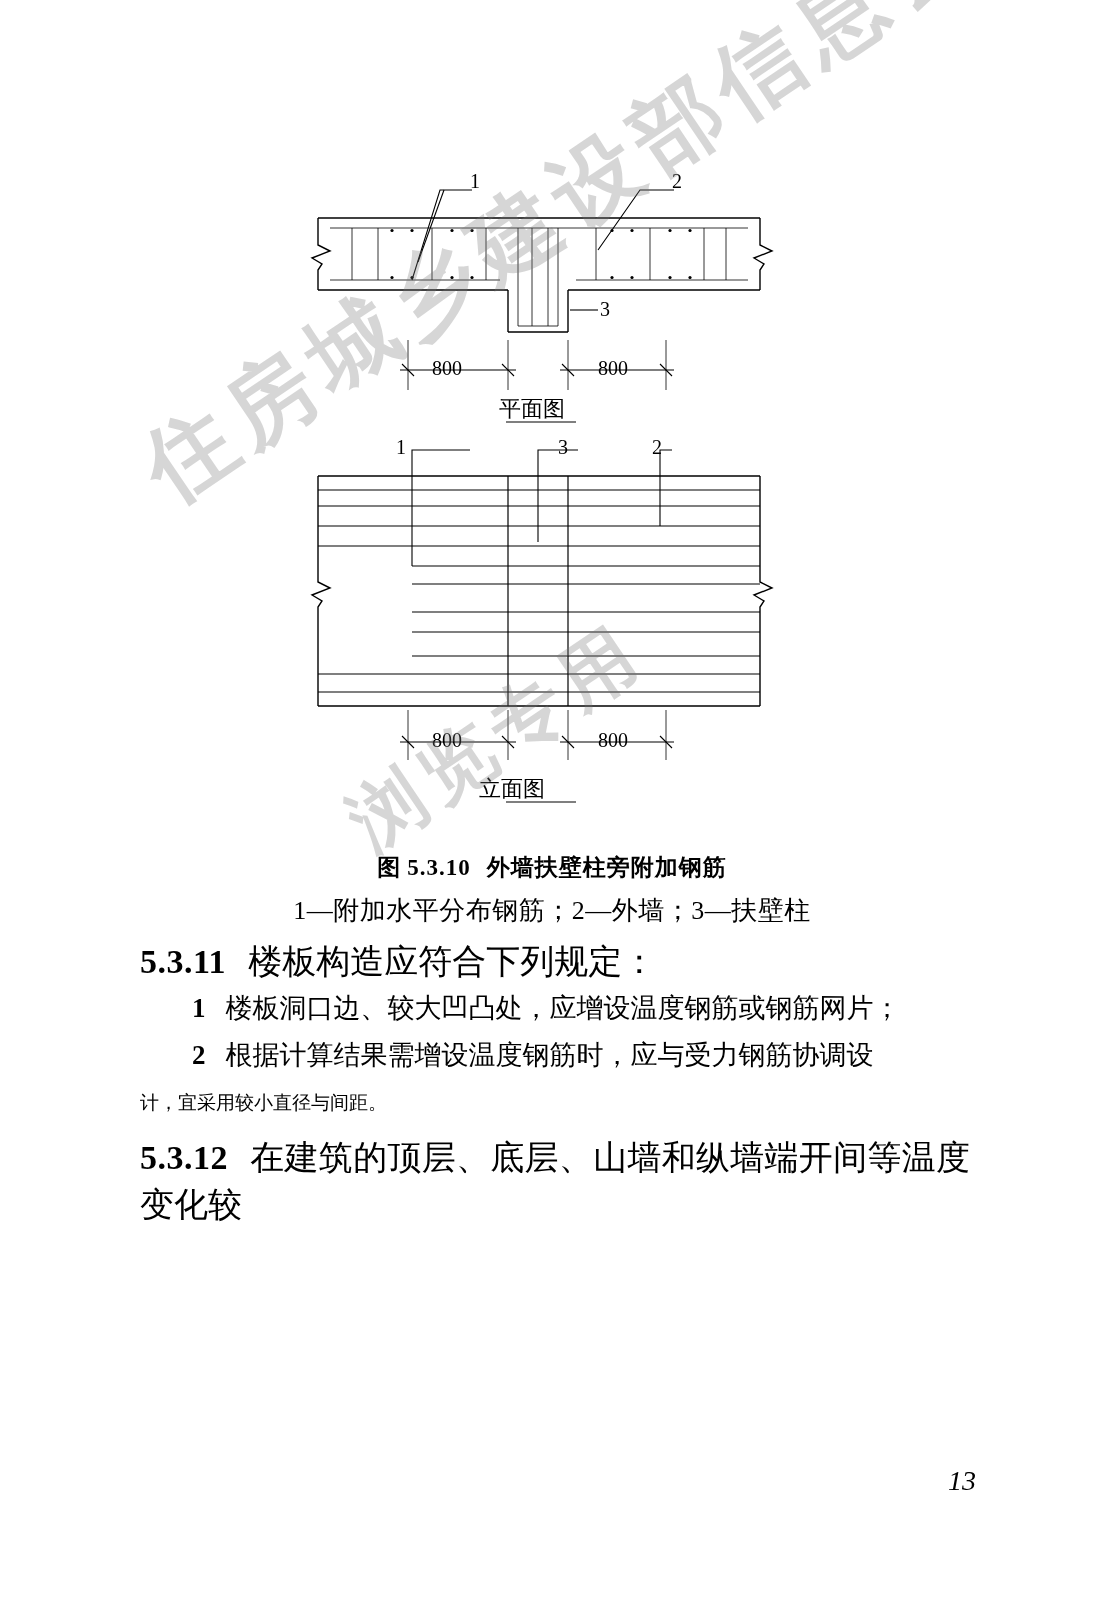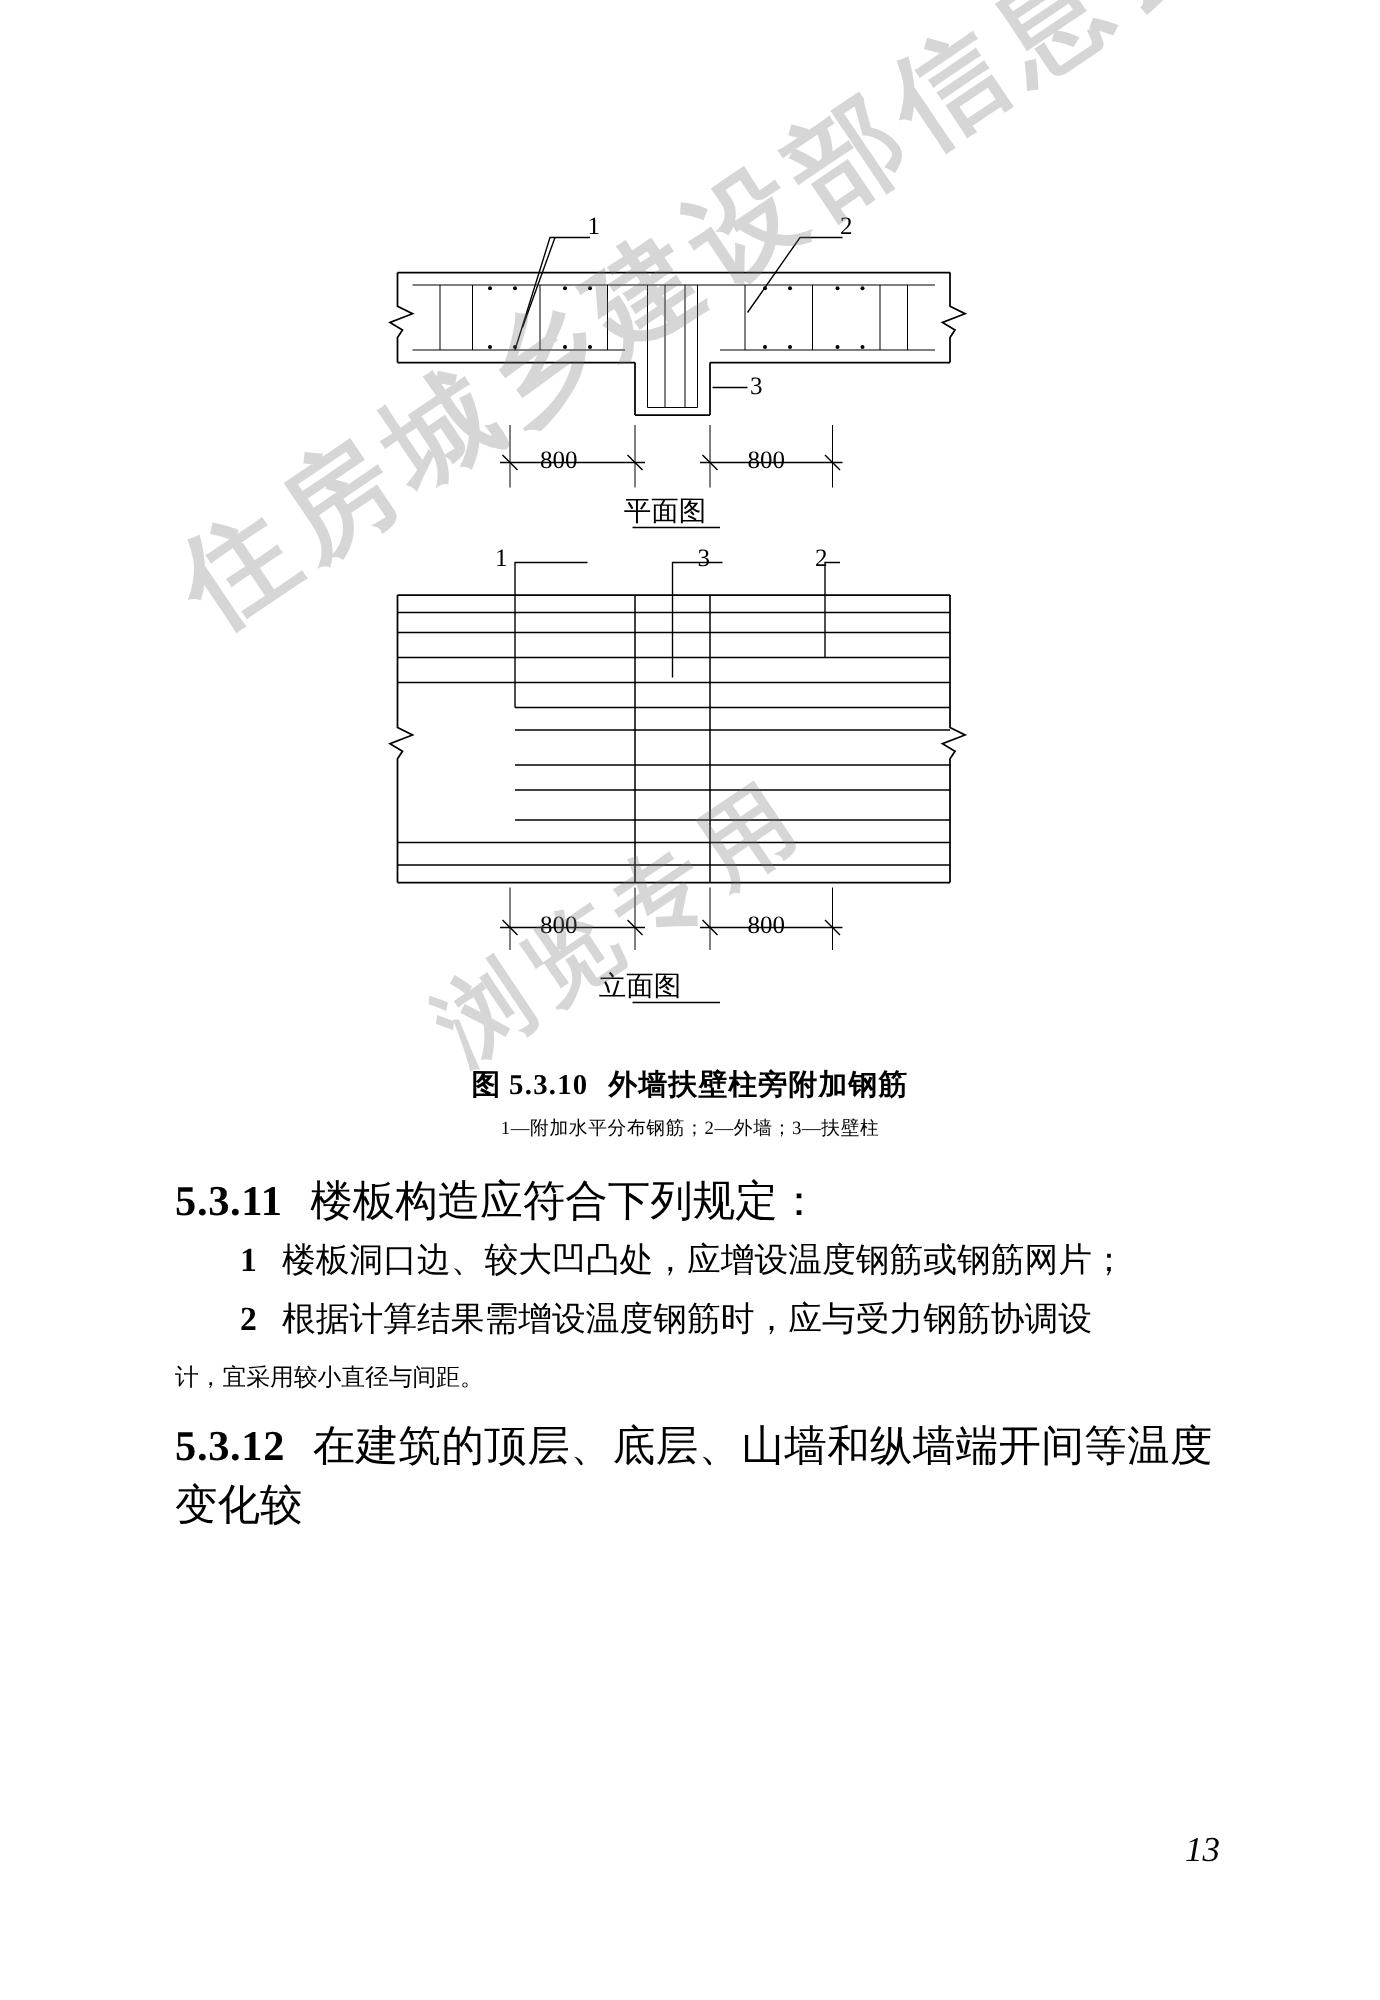--- a/index.html
+++ b/index.html
@@ -72,21 +72,21 @@
     letter-spacing: 1px;
     z-index: 6;
   }
   .fig-caption .num { font-weight: bold; }
   .fig-legend {
     position: absolute;
     left: 0;
     top: 893px;
     width: 1104px;
     text-align: center;
-    font-size: 15px;
+    font-size: 26px;
     letter-spacing: 0.5px;
     z-index: 6;
   }
 
   
   .body {
     position: absolute;
     left: 140px;
     top: 930px;
     width: 830px;

